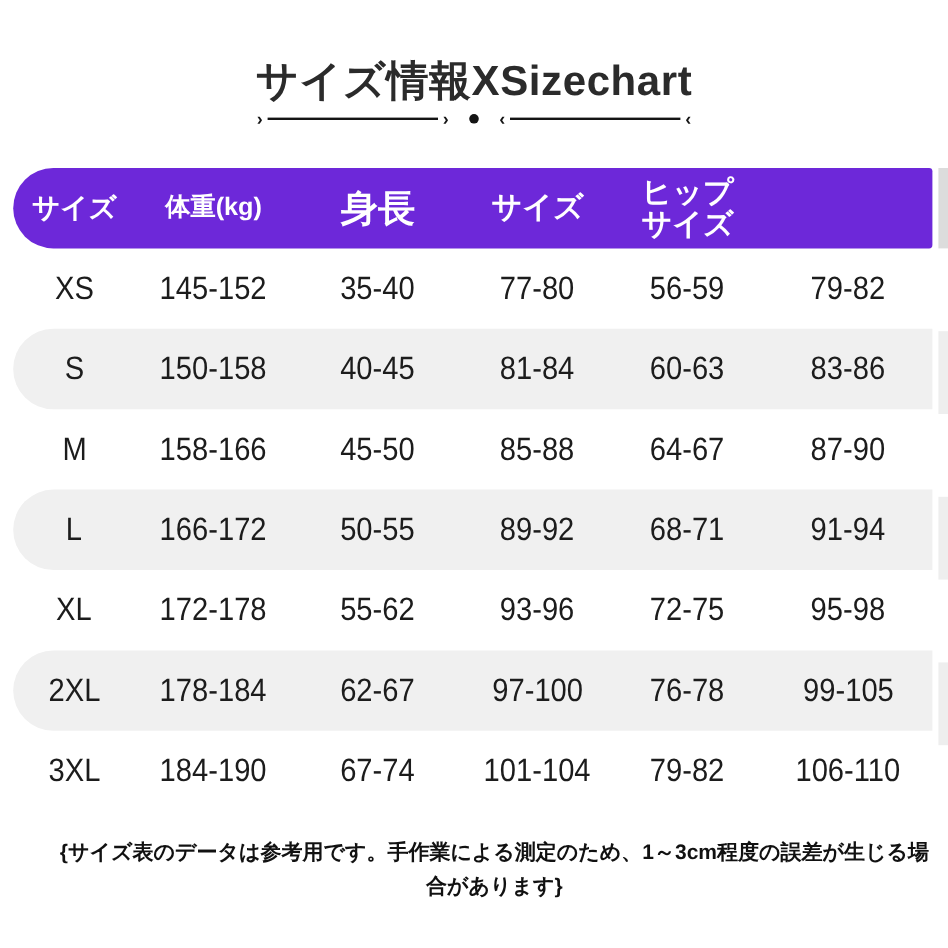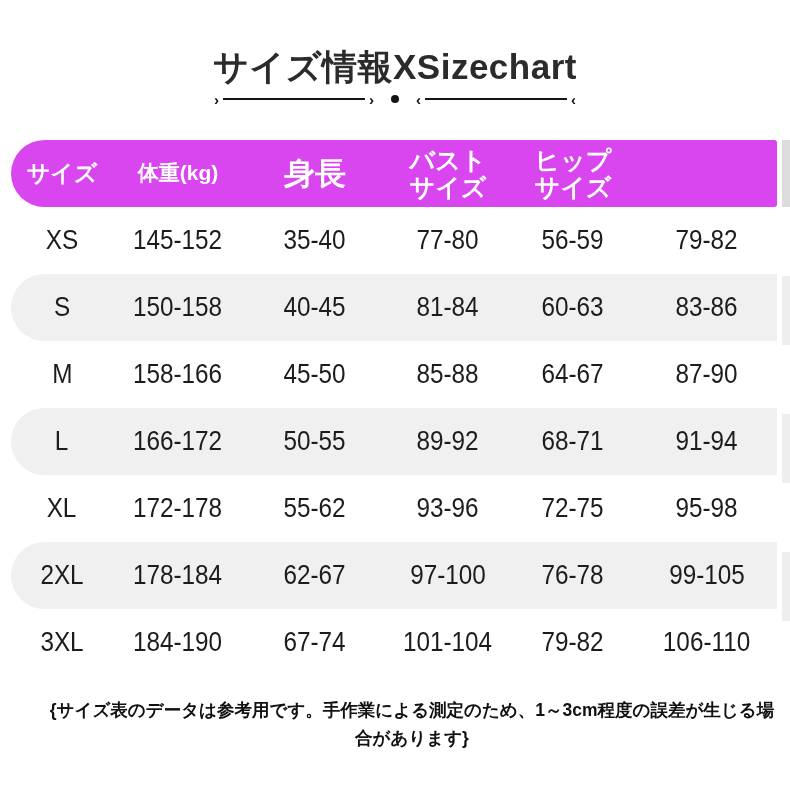--- a/index.html
+++ b/index.html
@@ -23,21 +23,21 @@
     display:flex;align-items:center;justify-content:center;
   }
   .divider .seg{height:2px;width:142px;background:#141414;}
   .divider .dot{width:8px;height:8px;border-radius:50%;background:#141414;margin:0 13px;}
   .divider .tick{font-size:15px;color:#141414;line-height:1;margin:0 4px;font-weight:bold;}
   .table{
     position:absolute;left:11px;top:140px;width:766px;
   }
   .thead{
     height:67px;
-    background:#d946ef;
+    background:#6d28d9;
     border-radius:36px 3px 3px 36px;
     color:#ffffff;
     display:grid;
     grid-template-columns:102px 130px 144px 122px 128px 1fr;
     align-items:center;
   }
   .th{text-align:center;font-weight:bold;line-height:1.08;}
   .th-0{font-size:23px;}
   .th-1{font-size:31px;}
   .th-2{font-size:21px;}
@@ -91,21 +91,20 @@
       <div class="th th-0">
         <span>サイズ</span>
       </div>
       <div class="th th-2">
         <span>体重(kg)</span>
       </div>
       <div class="th th-1">
         <span>身長</span>
       </div>
       <div class="th th-3">
-        <span style="display:block">バスト</span>
         <span style="display:block">サイズ</span>
       </div>
       <div class="th th-5">
         <span style="display:block">ヒップ</span>
         <span style="display:block">サイズ</span>
       </div>
     </div>
 
     <div class="row">
       <div class="td"><span>XS</span></div>

